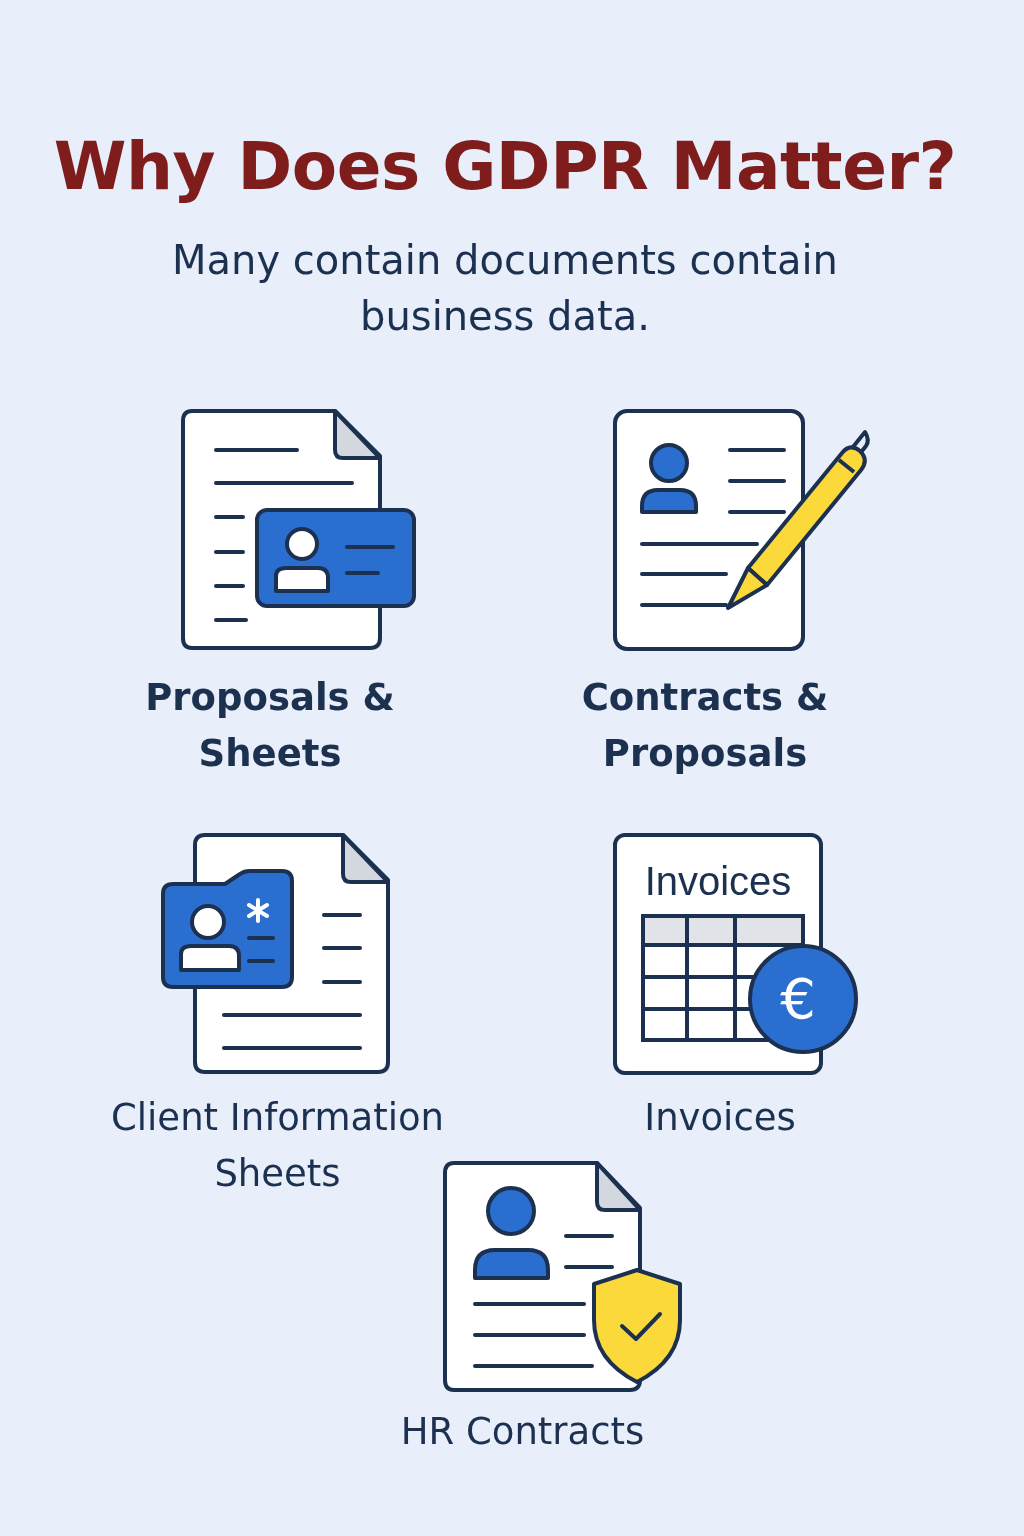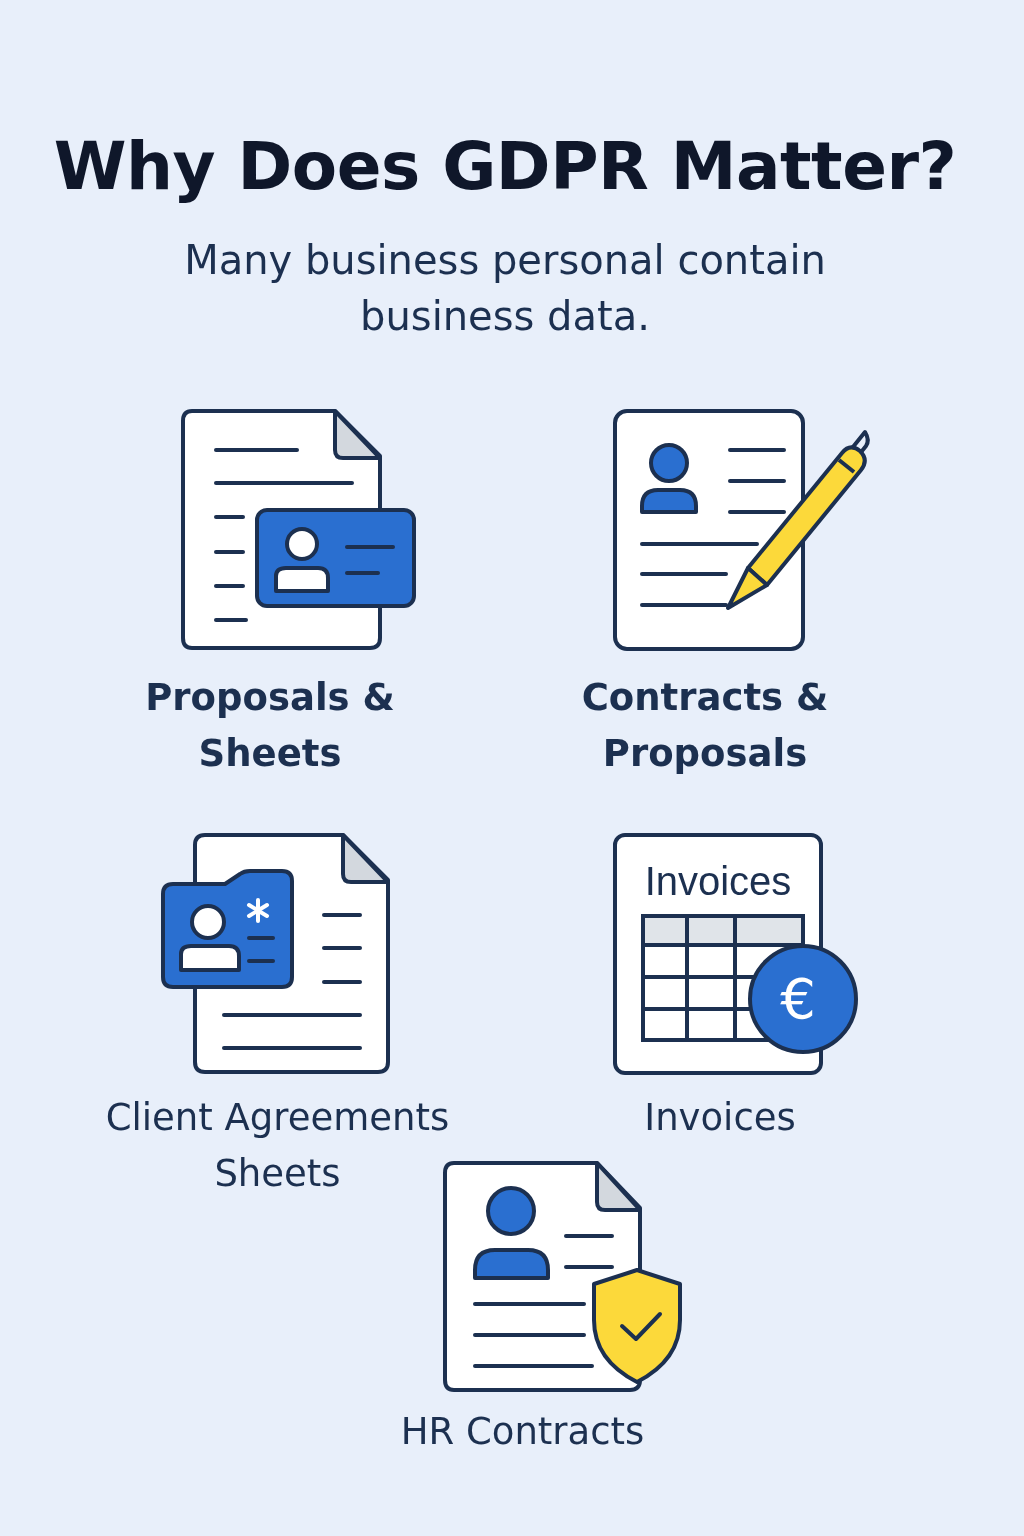--- a/index.html
+++ b/index.html
@@ -1,28 +1,28 @@
 <!DOCTYPE html>
 <html><head>
 <meta charset="utf-8">
 <style>
   html,body{margin:0;padding:0;}
   body{width:1024px;height:1536px;background:#e8effa;position:relative;overflow:hidden;font-family:"DejaVu Sans","Liberation Sans",sans-serif;color:#1c3050;}
-  .title{position:absolute;left:0;top:128px;width:1010px;text-align:center;font-size:66px;font-weight:bold;color:#0f172a;letter-spacing:-0.5px;}
+  .title{position:absolute;left:0;top:128px;width:1010px;text-align:center;font-size:66px;font-weight:bold;color:#7f1d1d;letter-spacing:-0.5px;}
   .subtitle{position:absolute;left:0;top:232px;width:1010px;text-align:center;font-size:40px;line-height:56px;color:#1c3050;}
   .icon{position:absolute;}
   .label{position:absolute;text-align:center;font-size:37px;line-height:56px;color:#1c3050;}
   svg{display:block;overflow:visible;}
 </style>
 </head>
 <body>
 
 <div class="title">Why Does GDPR Matter?</div>
 <div class="subtitle">
-  <div>Many business personal contain</div>
+  <div>Many contain documents contain</div>
   <div>business data.</div>
 </div>
 
 <div class="icon" style="left:180px;top:408px;">
   <svg width="240" height="245" viewBox="0 0 240 245">
     <path d="M12 3 H155 L200 48 V230 Q200 240 190 240 H12 Q3 240 3 230 V13 Q3 3 12 3 Z" fill="#fff" stroke="#1c3050" stroke-width="4" stroke-linejoin="round"></path>
     <path d="M155 3 V42 Q155 50 163 50 H200 Z" fill="#d3d8de" stroke="#1c3050" stroke-width="4" stroke-linejoin="round"></path>
     <g stroke="#1c3050" stroke-width="4" stroke-linecap="round">
       <line x1="36" y1="42" x2="117" y2="42"></line>
       <line x1="36" y1="75" x2="172" y2="75"></line>
@@ -88,21 +88,21 @@
       <line x1="89" y1="73" x2="107" y2="84"></line>
       <line x1="107" y1="73" x2="89" y2="84"></line>
     </g>
     <g stroke="#1c3050" stroke-width="4" stroke-linecap="round">
       <line x1="89" y1="106" x2="113" y2="106"></line>
       <line x1="89" y1="129" x2="113" y2="129"></line>
     </g>
   </svg>
 </div>
 <div class="label" style="left:95px;top:1090px;width:365px;">
-  <div>Client Agreements</div>
+  <div>Client Information</div>
   <div>Sheets</div>
 </div>
 
 <div class="icon" style="left:612px;top:832px;">
   <svg width="255" height="245" viewBox="0 0 255 245">
     <rect x="3" y="3" width="206" height="238" rx="10" fill="#fff" stroke="#1c3050" stroke-width="4"></rect>
     <text x="106" y="63" text-anchor="middle" font-family="Liberation Sans, sans-serif" font-size="40" fill="#1c3050">Invoices</text>
     <rect x="31" y="84" width="160" height="29" fill="#e0e4e9"></rect>
     <g fill="none" stroke="#1c3050" stroke-width="4">
       <rect x="31" y="84" width="160" height="124"></rect>

